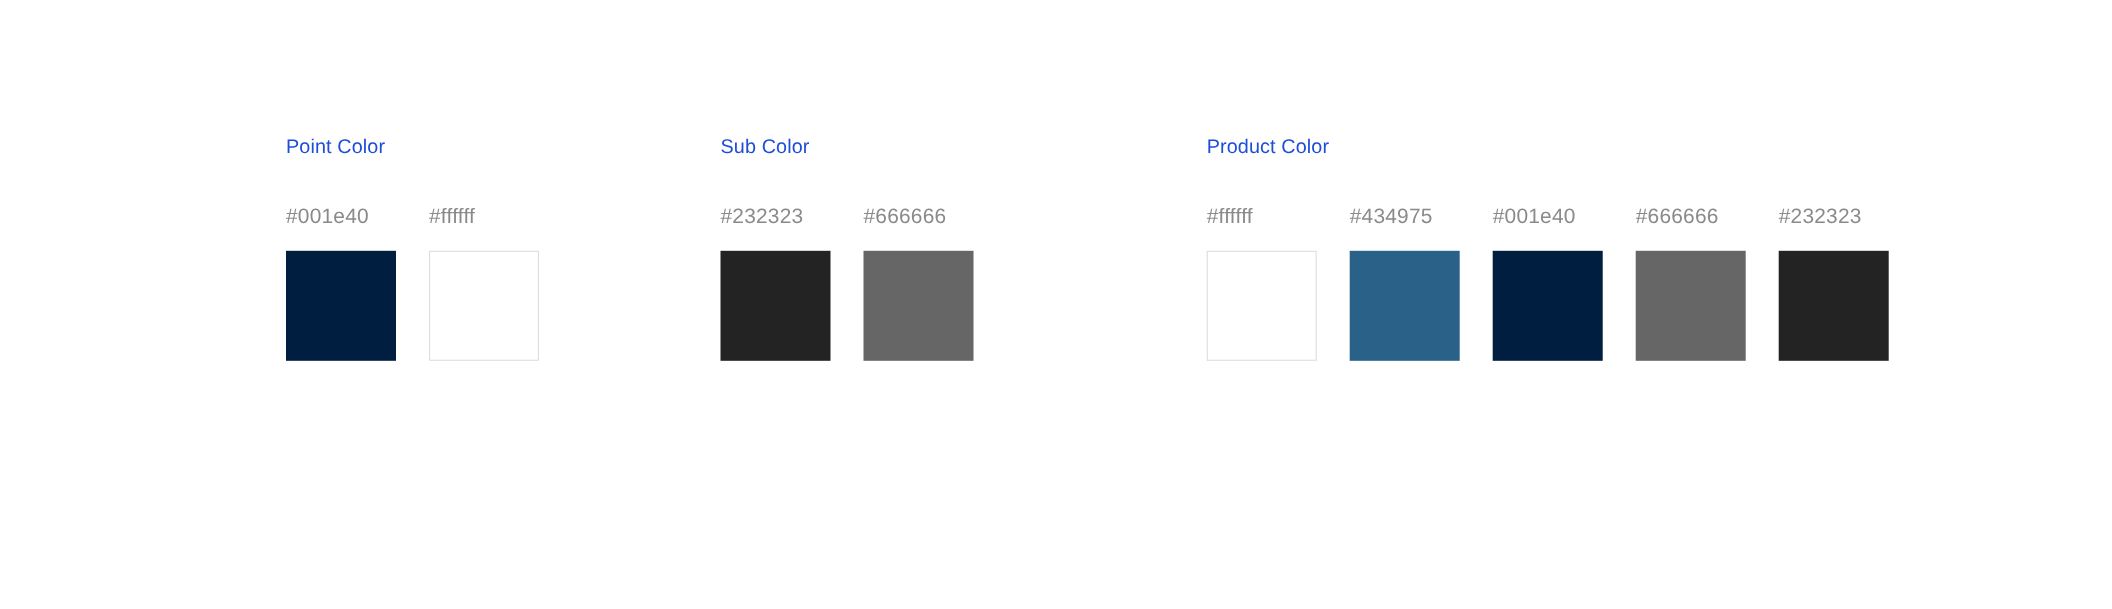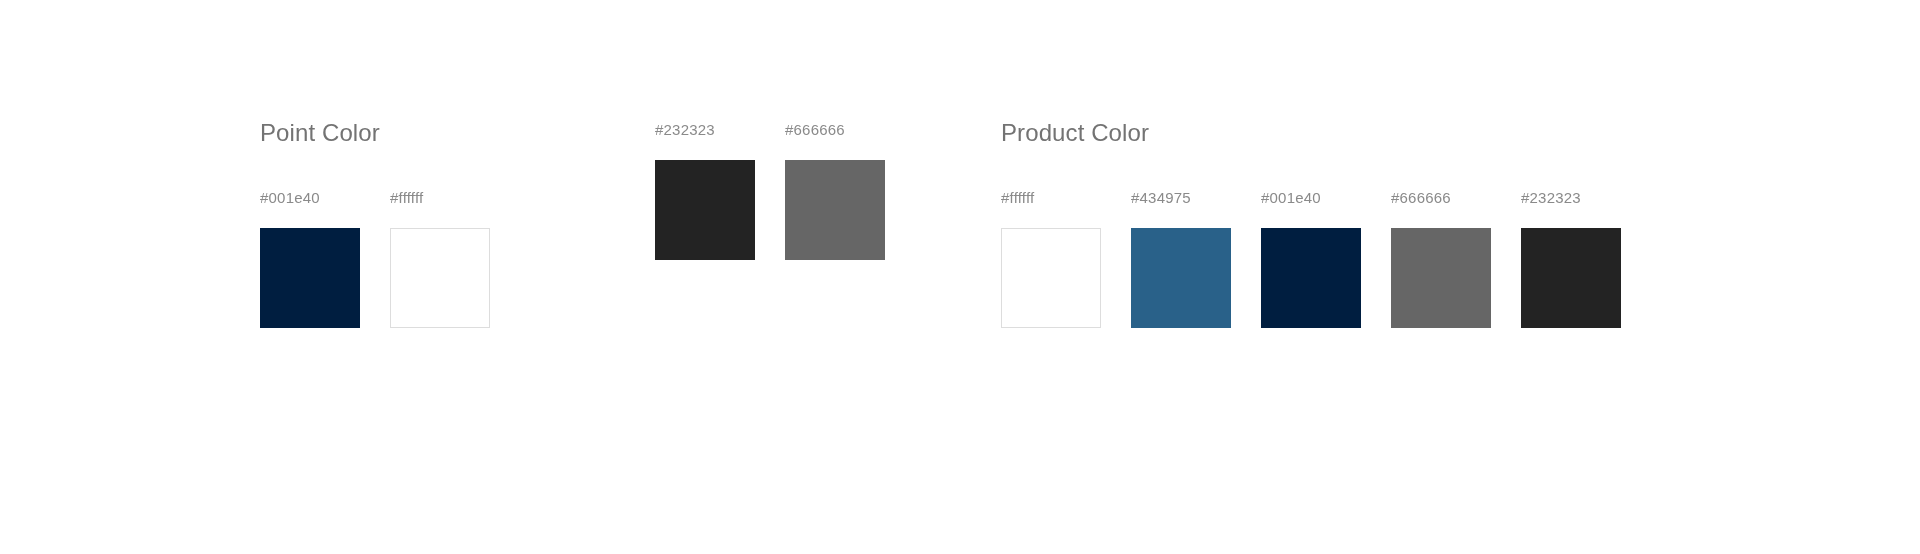--- a/index.html
+++ b/index.html
@@ -25,24 +25,24 @@
     height: 554px;
   }
 
   
   .color-group {
     position: absolute;
     top: 120px;
   }
 
   .group-title {
-    font-size: 24px;
+    font-size: 18px;
     font-weight: 400;
     line-height: 26px;
-    color: #737373;
+    color: #1d4ed8;
     letter-spacing: 0.1px;
     margin: 0 0 42px 0;
     white-space: nowrap;
   }
 
   .swatch-row {
     display: flex;
     flex-direction: row;
     align-items: flex-start;
   }
@@ -52,21 +52,21 @@
     margin-right: 30px;
     display: flex;
     flex-direction: column;
     align-items: flex-start;
   }
   .swatch-cell:last-child {
     margin-right: 0;
   }
 
   .swatch-hex {
-    font-size: 15px;
+    font-size: 19px;
     font-weight: 400;
     line-height: 20px;
     color: #8a8a8a;
     letter-spacing: 0.2px;
     white-space: nowrap;
     margin-bottom: 20px;
   }
 
   .swatch-chip {
     width: 100px;
@@ -89,32 +89,33 @@
           <span class="swatch-hex">#001e40</span>
           <div class="swatch-chip" style="background: rgb(0, 30, 64);"></div>
         </div>
         <div class="swatch-cell">
           <span class="swatch-hex">#ffffff</span>
           <div class="swatch-chip has-outline" style="background: rgb(255, 255, 255);"></div>
         </div>
       </div>
     </section>
     <section class="color-group" style="left: 655px;">
+      <h2 class="group-title">Sub Color</h2>
       <div class="swatch-row">
         <div class="swatch-cell">
           <span class="swatch-hex">#232323</span>
           <div class="swatch-chip" style="background: rgb(35, 35, 35);"></div>
         </div>
         <div class="swatch-cell">
           <span class="swatch-hex">#666666</span>
           <div class="swatch-chip" style="background: rgb(102, 102, 102);"></div>
         </div>
       </div>
     </section>
-    <section class="color-group" style="left: 1001px;">
+    <section class="color-group" style="left: 1097px;">
       <h2 class="group-title">Product Color</h2>
       <div class="swatch-row">
         <div class="swatch-cell">
           <span class="swatch-hex">#ffffff</span>
           <div class="swatch-chip has-outline" style="background: rgb(255, 255, 255);"></div>
         </div>
         <div class="swatch-cell">
           <span class="swatch-hex">#434975</span>
           <div class="swatch-chip" style="background: rgb(41, 97, 137);"></div>
         </div>

